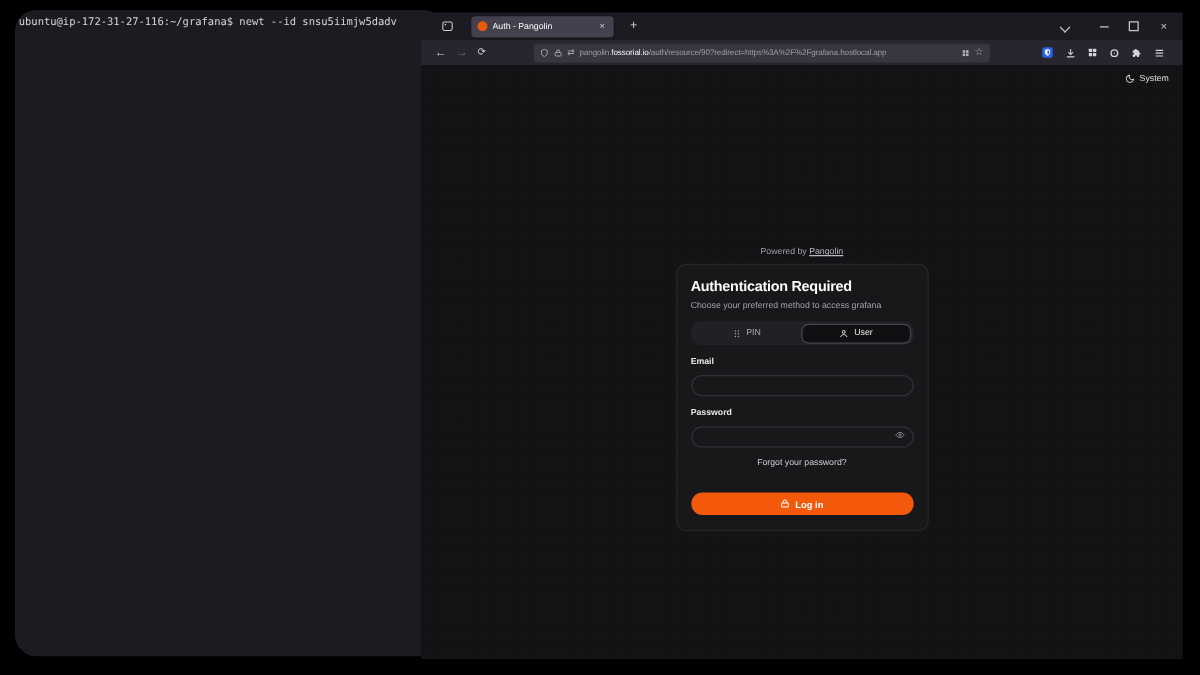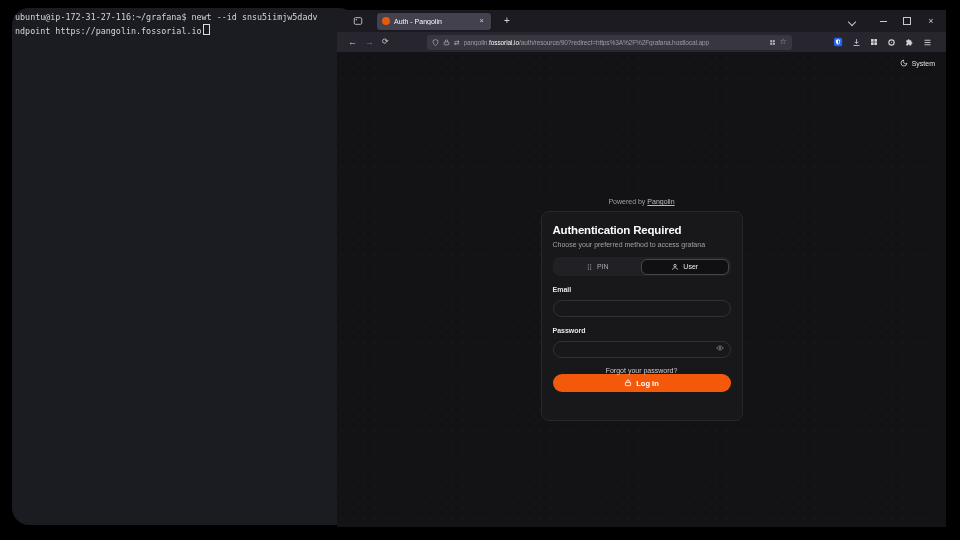--- a/index.html
+++ b/index.html
@@ -62,49 +62,49 @@
      background-image:radial-gradient(rgba(255,255,255,0.022) 1px,transparent 1px);
      background-size:11px 11px;pointer-events:none;}
   .theme-btn{position:absolute;top:7px;right:11px;display:flex;align-items:center;gap:4px;
              color:#e2e2e5;font-size:7px;}
   .powered{position:absolute;top:146px;left:0;width:100%;text-align:center;
            font-size:7px;color:#9f9fa8;}
   .powered a{color:#b9b9c2;text-decoration:underline;}
 
   .card{position:absolute;top:159px;left:50%;transform:translateX(-50%);width:202px;
         box-sizing:border-box;background:#18181b;border:1px solid #27272a;border-radius:8px;
-        padding:11px 11px 28px;}
+        padding:11px 11px 12px;}
   .card-title{font-size:11.5px;font-weight:700;color:#fafafa;letter-spacing:-.2px;line-height:14px;}
   .card-sub{margin-top:3px;font-size:7px;color:#a1a1aa;line-height:9px;}
   .tabs{margin-top:8px;height:19px;box-sizing:border-box;background:#212125;border-radius:7px;
         padding:1.5px;display:flex;}
   .tabitem{flex:1;display:flex;align-items:center;justify-content:center;gap:4px;
            font-size:7px;color:#a7a7af;border-radius:6px;}
   .tabitem.active{background:#101013;border:1px solid #46464d;color:#ececf0;}
   .flabel{margin-top:10px;font-size:7px;font-weight:600;color:#e6e6e9;}
   .finput{margin-top:4px;position:relative;}
   .finput input{width:100%;height:17px;box-sizing:border-box;background:transparent;
         border:1px solid #303036;border-radius:9px;outline:none;color:#e6e6e9;
         font-size:7px;padding:0 8px;font-family:"Liberation Sans",sans-serif;}
   .eye{position:absolute;right:7px;top:50%;transform:translateY(-50%);display:flex;color:#9a9aa2;}
   .forgot{margin-top:9px;text-align:center;font-size:7px;color:#cfcfd4;}
-  .login{margin-top:0;height:18px;border:none;width:100%;border-radius:9px;
+  .login{margin-top:20px;height:18px;border:none;width:100%;border-radius:9px;
          background:var(--accent,#f4590b);color:#fff;font-size:7.5px;font-weight:600;
          display:flex;align-items:center;justify-content:center;gap:4px;
          font-family:"Liberation Sans",sans-serif;}
 
   svg{display:block;}
 </style>
 </head>
 <body>
 
 <div class="screen">
 
   <div class="terminal">
-    <pre><span class="tline">ubuntu@ip-172-31-27-116:~/grafana$ newt --id snsu5iimjw5dadv</span><span class="tline"><span>ndpoint https://pangolin.fossorial.io</span><span class="cursor"></span></span></pre>
+    <pre><span class="tline">ubuntu@ip-172-31-27-116:~/grafana$ newt --id snsu5iimjw5dadv</span></pre>
   </div>
 
   <div class="browser">
 
     <div class="tabbar">
       <div class="fxview">
         <span>
           <svg width="10" height="10" viewBox="0 0 24 24" fill="none" stroke="currentColor" stroke-width="2">
             <rect x="3" y="4" width="18" height="16" rx="3"></rect>
               <circle cx="8" cy="9" r="1.6" fill="currentColor" stroke="none"></circle>

